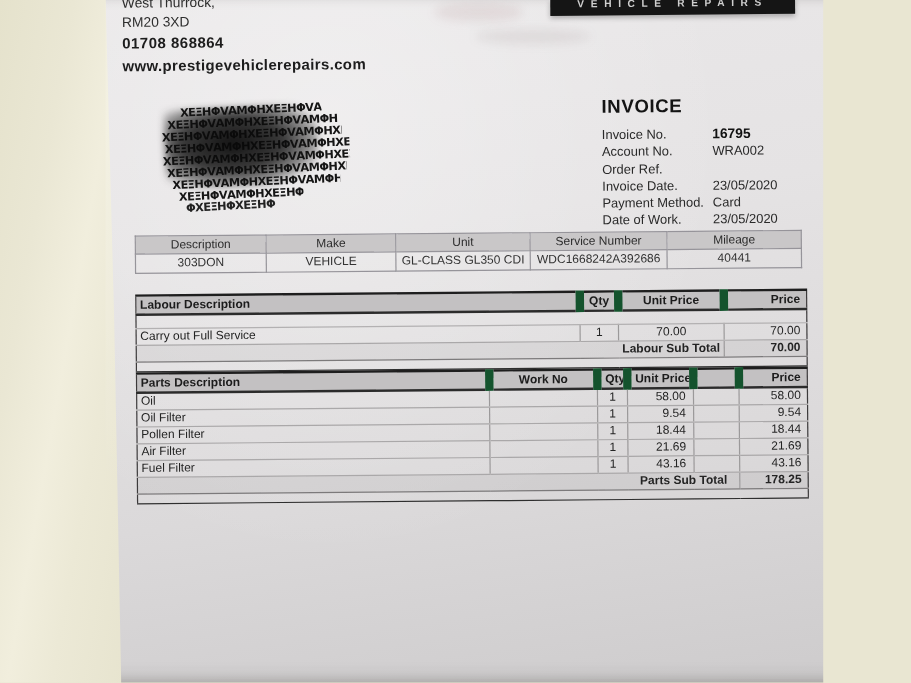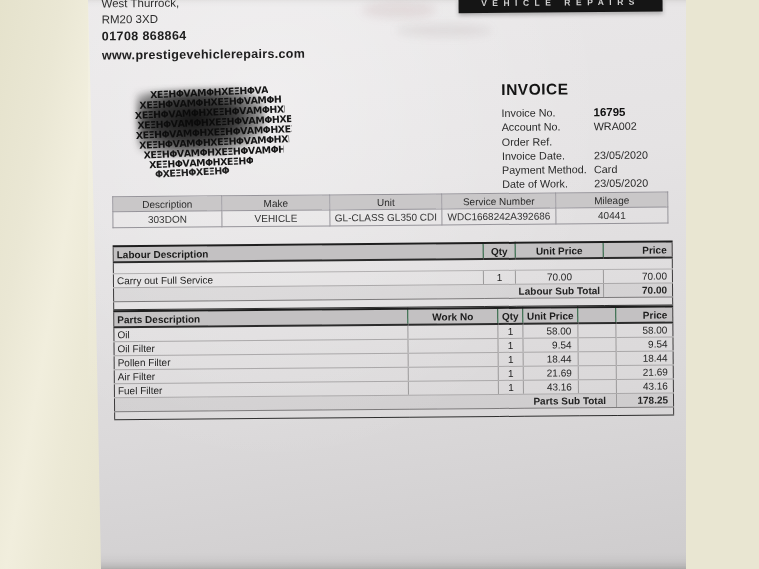--- a/index.html
+++ b/index.html
@@ -72,21 +72,21 @@
   .center{text-align:center;}
   .right{text-align:right;}
   .bold{font-weight:bold;}
 
   .vehicle-table{left:113px;top:194px;width:555px;}
   .vehicle-table td{border:1px solid #96949a;height:15px;text-align:center;font-size:10px;color:#333;}
   .vehicle-table tr.thead td{background:#c9c7c8;height:14px;color:#2c2c2c;}
 
   .doc-table{border:1px solid #3c3a3b;border-top:2px solid #1e1e1e;}
   .doc-table tr.thead td{background:#c3c1c2;font-weight:bold;height:14px;
-     border-bottom:2px solid #2b2b2b;border-left:1px solid #14532d;color:#1c1c1c;}
+     border-bottom:2px solid #2b2b2b;border-left:7px solid #14532d;color:#1c1c1c;}
   .doc-table tr.thead td:first-child{border-left:none;}
   .doc-table td{border-left:1px solid #9b999a;}
   .doc-table td:first-child{border-left:none;}
   .doc-table tr.gap td{height:10px;border-bottom:1px solid #b3b1b2;border-left:none;}
   .doc-table tr.data td{height:13px;border-bottom:1px solid #aaa8a9;}
   .doc-table tr.subtotal td{height:13px;background:rgba(0,0,0,.045);border-bottom:1px solid #7c7a7b;}
   .doc-table tr.tail td{height:7px;border-left:none;border-bottom:1px solid #2e2e2e;}
   .labour-table{left:113px;top:243px;width:559px;}
   .parts-table{left:113px;top:308px;width:559px;}
   .pr-u{padding-right:6px;}

